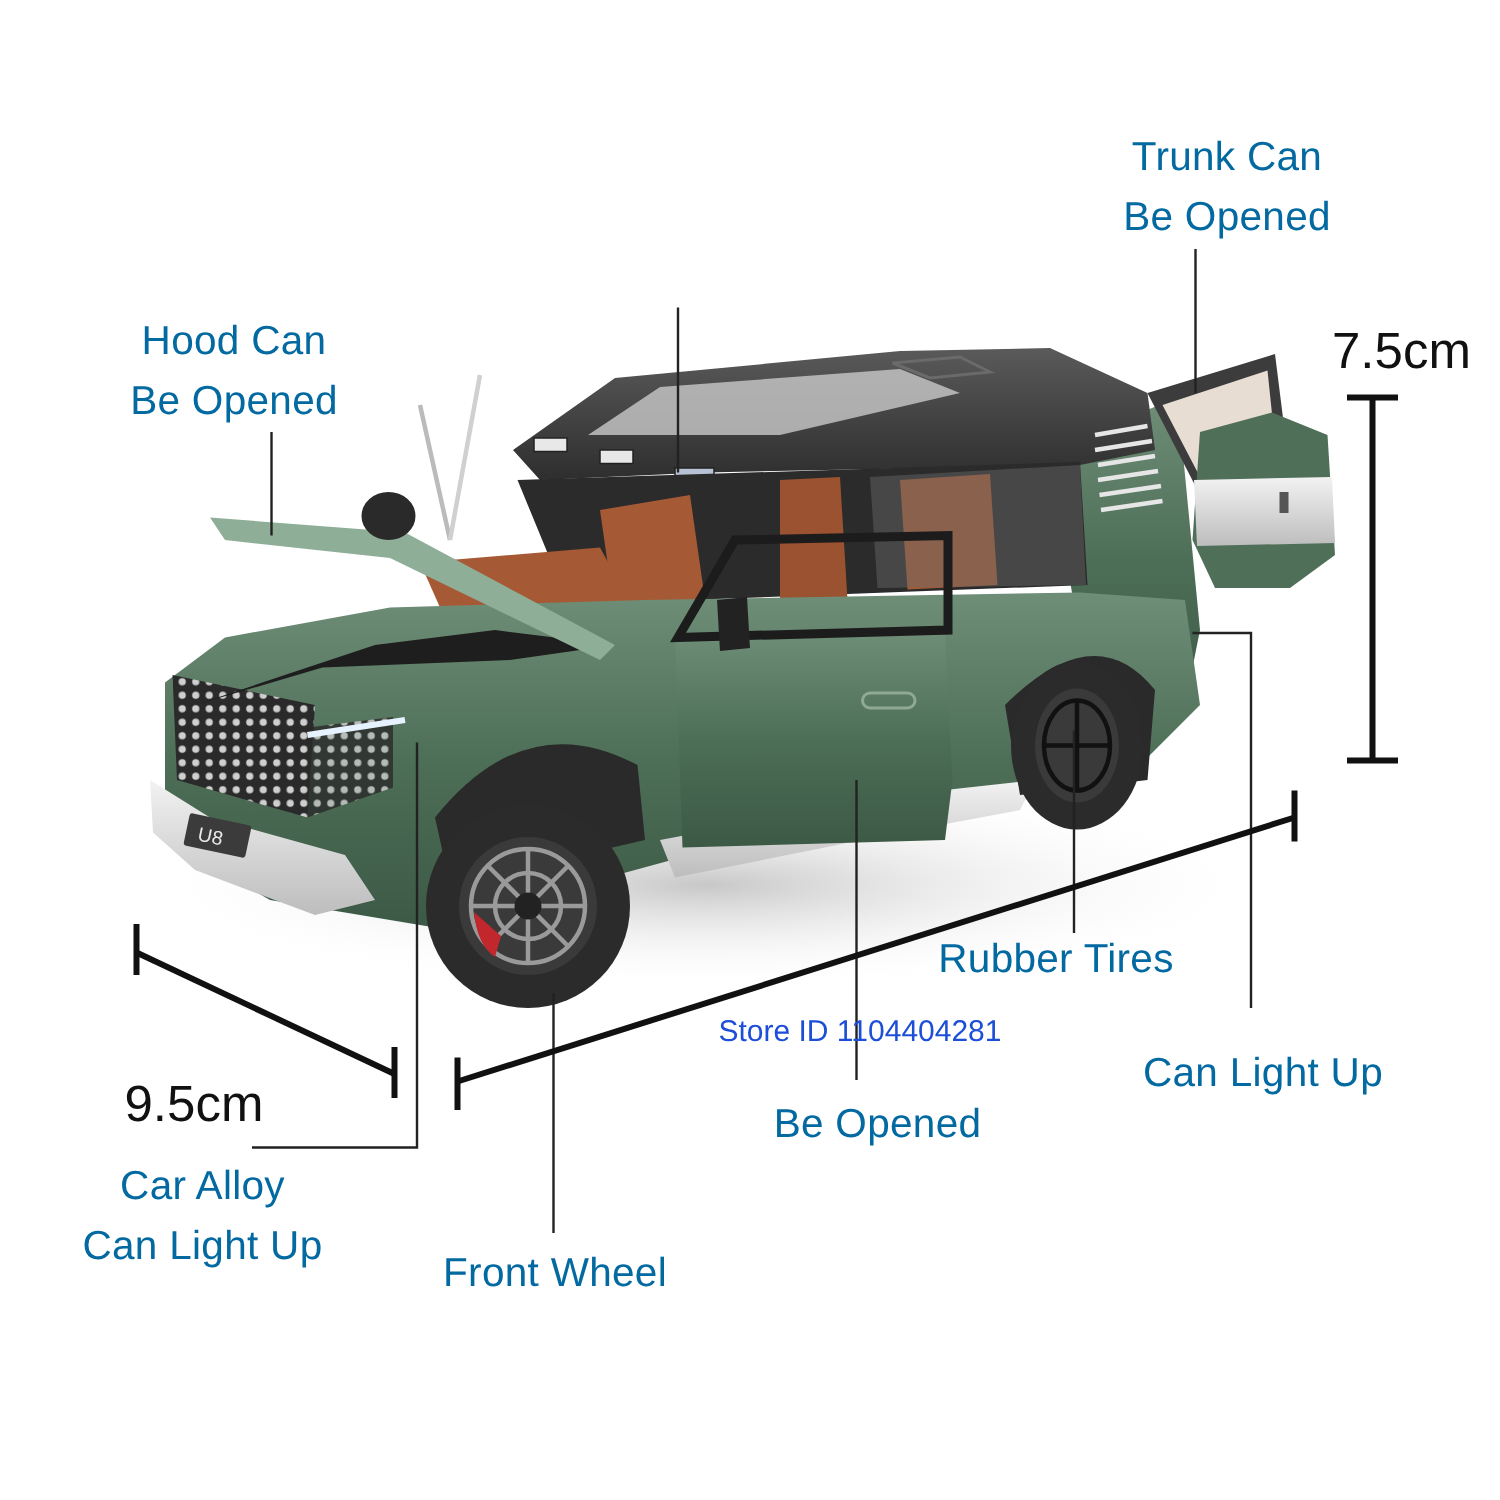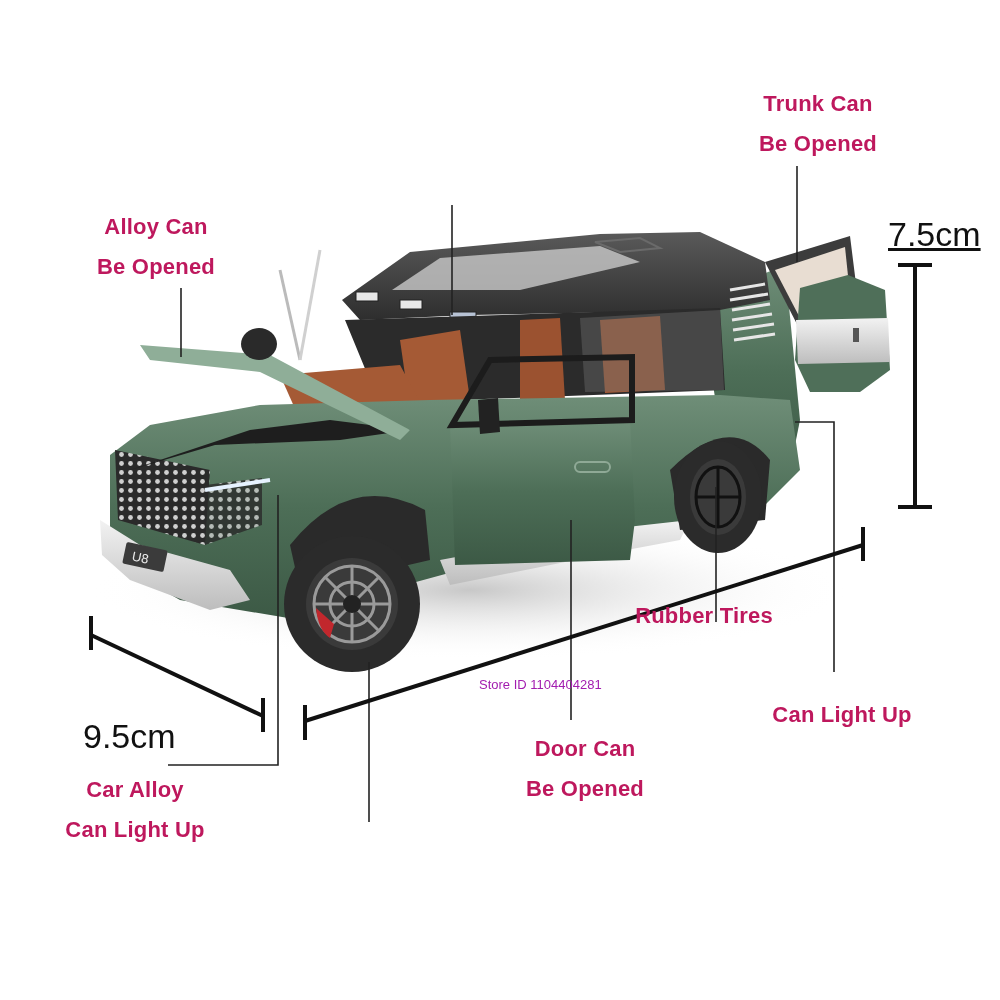--- a/index.html
+++ b/index.html
@@ -1,22 +1,22 @@
 <!DOCTYPE html>
 <html><head>
 <meta charset="utf-8">
 <style>
   html, body { margin: 0; padding: 0; background: #ffffff; }
   body { width: 1000px; height: 1000px; position: relative; overflow: hidden; font-family: "Liberation Sans", "DejaVu Sans", sans-serif; }
   .stage { position: absolute; left: 0; top: 0; width: 1000px; height: 1000px; }
   svg.art { position: absolute; left: 0; top: 0; }
-  .label { position: absolute; color: #be185d; font-size: 22px; line-height: 40px; text-align: center; white-space: nowrap; letter-spacing: 0.2px; font-weight: bold; }
+  .label { position: absolute; color: #0369a1; font-size: 27px; line-height: 40px; text-align: center; white-space: nowrap; letter-spacing: 0.2px; }
   .label .ln { display: block; }
   .dim { position: absolute; color: #111111; font-size: 34px; line-height: 40px; white-space: nowrap; }
-  .watermark { position: absolute; color: #a21caf; font-size: 13px; white-space: nowrap; }
+  .watermark { position: absolute; color: #1d4ed8; font-size: 20px; white-space: nowrap; }
 </style>
 </head>
 <body>
 
 <div class="stage">
 
   <svg class="art" width="1000" height="1000" viewBox="0 0 1000 1000">
     <defs>
       <radialGradient id="shadow" cx="50%" cy="50%" r="50%">
         <stop offset="0%" stop-color="#9a9a9a" stop-opacity="0.55"></stop>
@@ -164,50 +164,50 @@
       <line x1="91" y1="616" x2="91" y2="650"></line>
       <line x1="263" y1="698" x2="263" y2="732"></line>
 
       <line x1="305" y1="721" x2="863" y2="545"></line>
       <line x1="305" y1="705" x2="305" y2="740"></line>
       <line x1="863" y1="527" x2="863" y2="561"></line>
     </g>
   </svg>
 
   <div class="label" style="left:66px; top:207px; width:180px;">
-    <span class="ln">Alloy Can</span>
+    <span class="ln">Hood Can</span>
     <span class="ln">Be Opened</span>
   </div>
 
 
   <div class="label" style="left:728px; top:84px; width:180px;">
     <span class="ln">Trunk Can</span>
     <span class="ln">Be Opened</span>
   </div>
 
-  <div class="label" style="left:598px; top:596px; width:212px;">
+  <div class="label" style="left:598px; top:619px; width:212px;">
     <span class="ln">Rubber Tires</span>
   </div>
 
   <div class="label" style="left:732px; top:695px; width:220px;">
     <span class="ln">Can Light Up</span>
   </div>
 
   <div class="label" style="left:490px; top:729px; width:190px;">
-    <span class="ln">Door Can</span>
     <span class="ln">Be Opened</span>
   </div>
 
   <div class="label" style="left:270px; top:828px; width:200px;">
+    <span class="ln">Front Wheel</span>
   </div>
 
   <div class="label" style="left:30px; top:770px; width:210px;">
     <span class="ln">Car Alloy</span>
     <span class="ln">Can Light Up</span>
   </div>
 
-  <div class="dim" style="left:888px; top:214px;text-decoration:underline;">7.5cm</div>
+  <div class="dim" style="left:888px; top:214px;">7.5cm</div>
   <div class="dim" style="left:83px; top:716px;">9.5cm</div>
 
   <div style="position:absolute; left:132px; top:550px; color:#e8e8e8; font-size:13px; transform:rotate(12deg);">U8</div>
 
   <div class="watermark" style="left:479px; top:677px;">Store ID 1104404281</div>
 </div>
 
 </body></html>

